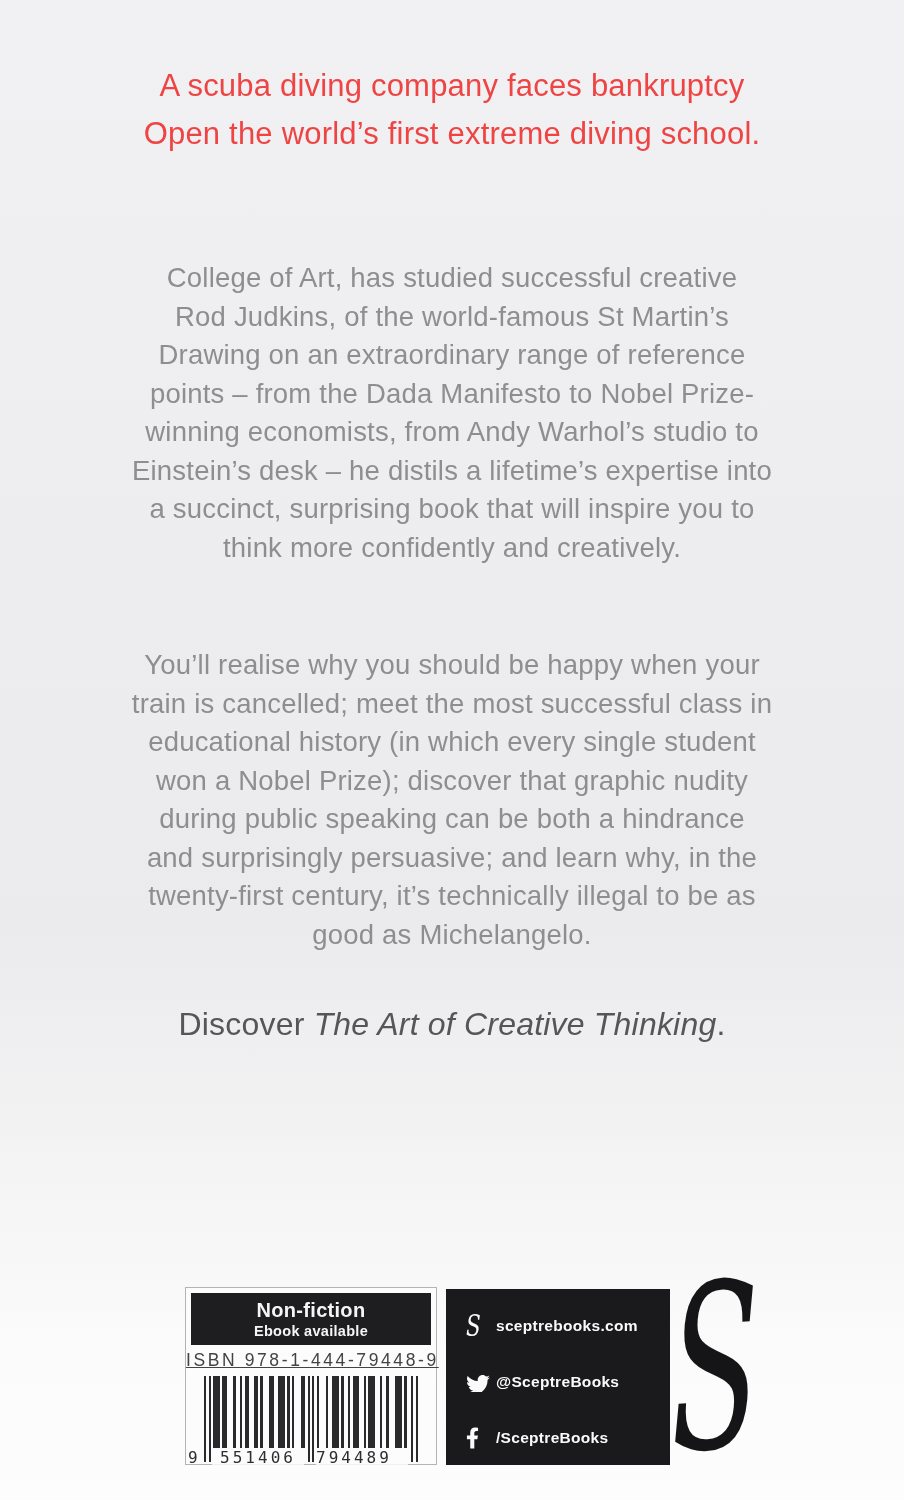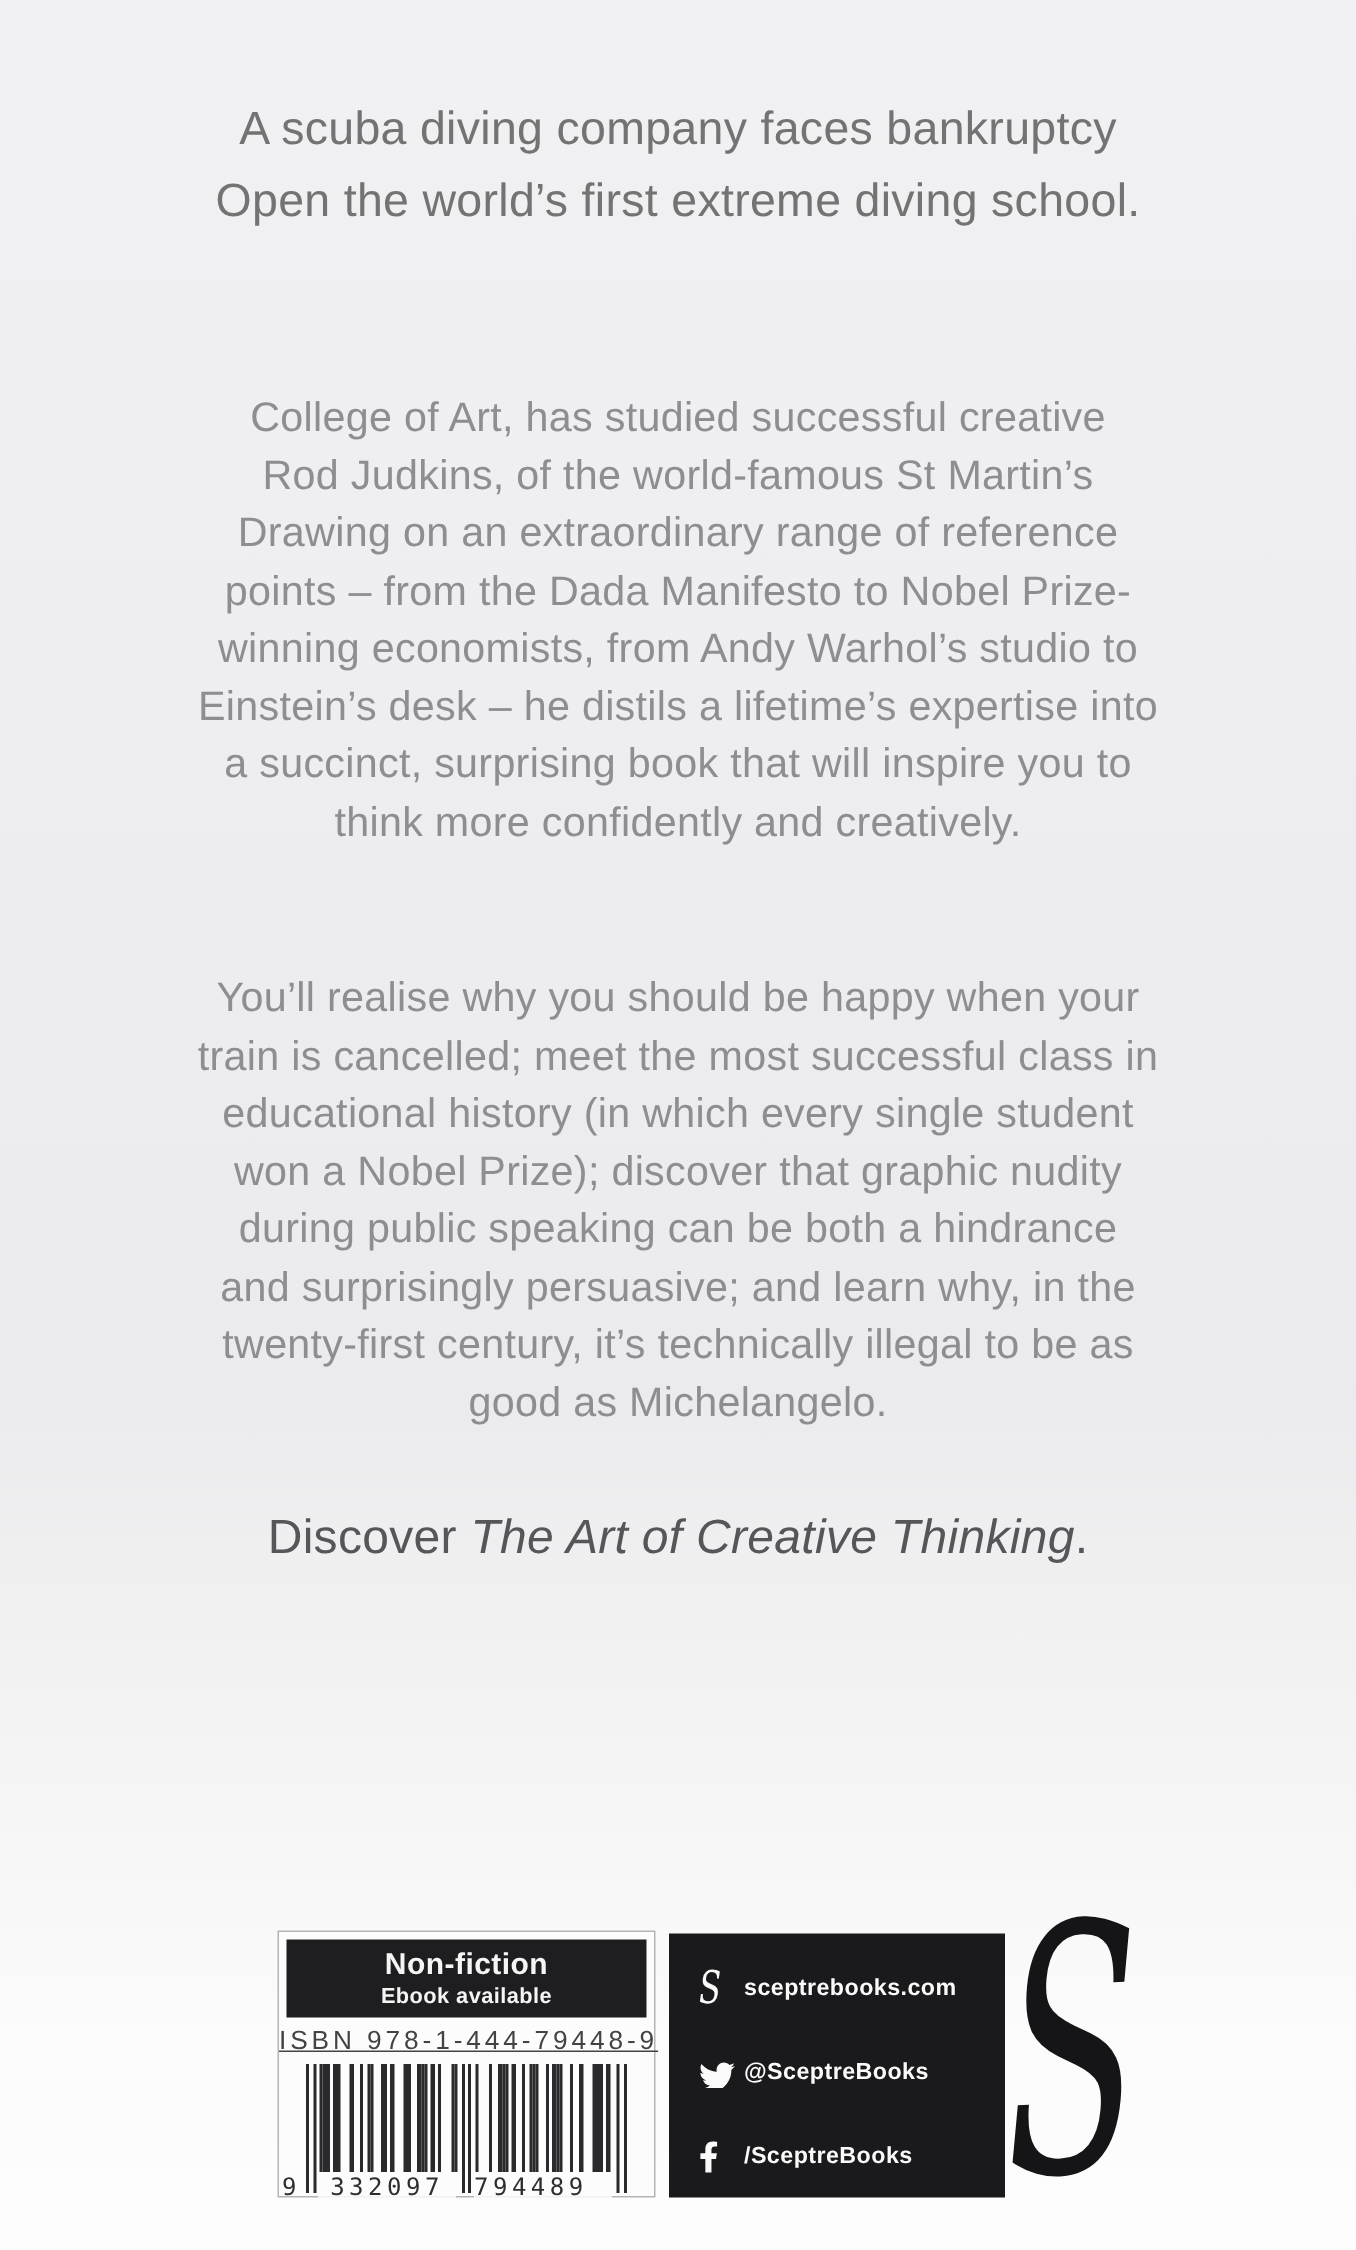--- a/index.html
+++ b/index.html
@@ -3,21 +3,21 @@
 <meta charset="utf-8">
 <style>
   html,body{margin:0;padding:0;}
   body{
     width:904px;height:1500px;position:relative;overflow:hidden;
     background:linear-gradient(180deg,#f1f1f3 0%,#ededef 40%,#ebebed 62%,#f4f4f5 78%,#fbfbfc 90%,#fdfdfd 100%);
     font-family:"Liberation Sans","DejaVu Sans",sans-serif;
     -webkit-font-smoothing:antialiased;
   }
   .center-text{position:absolute;left:42px;right:42px;text-align:center;}
-  .hero{top:62px;font-size:31px;line-height:48px;color:#737373;font-weight:400;letter-spacing:.2px;}
+  .hero{top:62px;font-size:31px;line-height:48px;color:#ef4444;font-weight:400;letter-spacing:.2px;}
   .para{font-size:27.5px;line-height:38.5px;color:#8e8e90;font-weight:400;letter-spacing:.2px;}
   .para-1{top:259px;}
   .para-2{top:646px;}
   .statements{top:999px;font-size:32px;line-height:51.5px;color:#565659;font-weight:400;letter-spacing:.2px;}
   .line{white-space:nowrap;}
   .italic{font-style:italic;}
 
   
   .barcode-box{
     position:absolute;left:185px;top:1287px;width:252px;height:178px;
@@ -198,21 +198,21 @@
         <span style="width: 2.25px; height: 72px; background: transparent;"></span>
         <span style="width: 2.25px; height: 72px; background: rgb(42, 42, 44);"></span>
         <span style="width: 2.25px; height: 72px; background: transparent;"></span>
         <span style="width: 2.25px; height: 72px; background: transparent;"></span>
         <span style="width: 2.25px; height: 86px; background: rgb(42, 42, 44);"></span>
         <span style="width: 2.25px; height: 86px; background: transparent;"></span>
         <span style="width: 2.25px; height: 86px; background: rgb(42, 42, 44);"></span>
       </div>
     <div class="bc-digits">
       <span class="d-first">9</span>
-      <span class="d-g1">332097</span>
+      <span class="d-g1">551406</span>
       <span class="d-g2">794489</span>
     </div>
   </div>
 </div>
 
 <div class="pub-box">
   <div class="pub-row">
     <span class="ico">
         <span class="s-glyph-small">S</span>
       </span>

